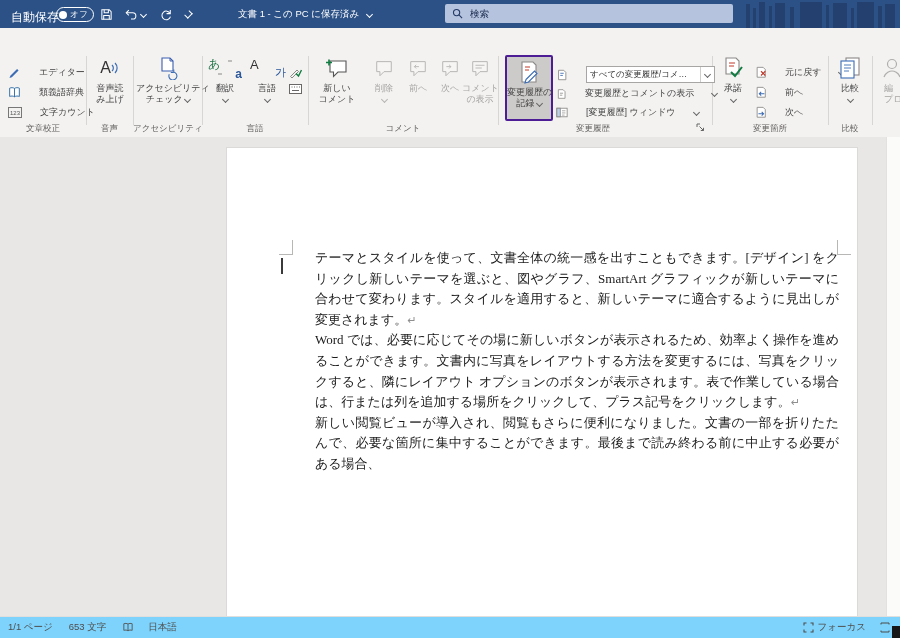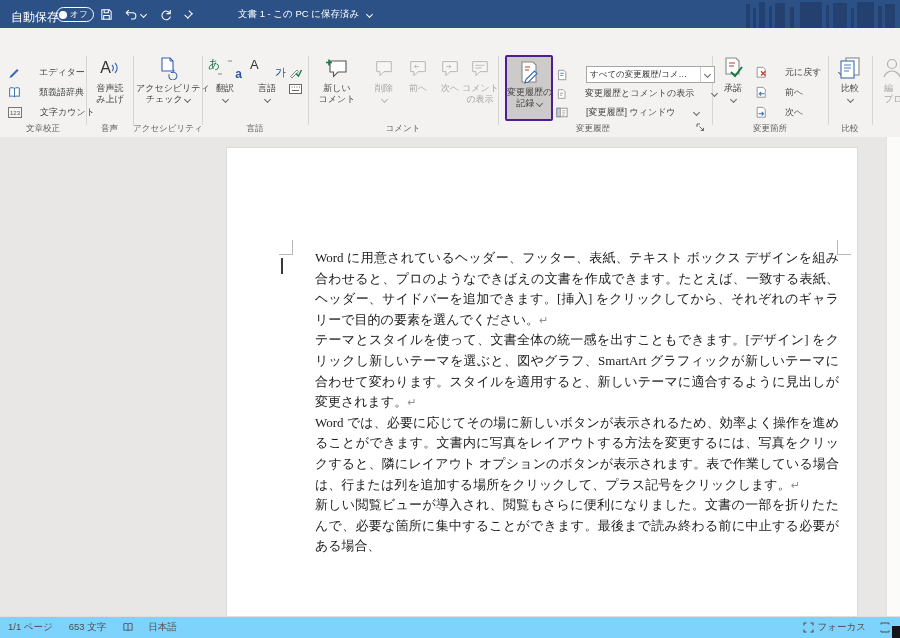--- a/index.html
+++ b/index.html
@@ -95,20 +95,27 @@
           <path d="M13 2.2v4.3H8.7" fill="none" stroke="#fff" stroke-width="1.2"></path>
         </svg>
     </span>
     <span class="tbtn" style="left:186px">
       <i class="chv w topline"></i>
     </span>
     <span class="doc-title">
       <span>文書 1 - この PC に保存済み</span>
       <i class="chv w" style="margin-left:5px"></i>
     </span>
+    <div class="searchbox">
+      <svg width="11" height="11" viewBox="0 0 12 12" style="margin:0 5px 0 7px">
+          <circle cx="5" cy="5" r="3.4" fill="none" stroke="#243a66" stroke-width="1.2"></circle>
+          <path d="M7.6 7.6 11 11" stroke="#243a66" stroke-width="1.2"></path>
+        </svg>
+      <input placeholder="検索" style="">
+    </div>
     <div class="redacted">
       <i style="left:4px;width:4px;top:4px"></i>
         <i style="left:11px;width:3px;top:8px"></i>
       <i style="left:17px;width:6px;top:2px"></i>
         <i style="left:27px;width:3px;top:6px"></i>
       <i style="left:33px;width:10px;top:3px"></i>
         <i style="left:48px;width:4px;top:7px"></i>
       <i style="left:58px;width:22px;top:2px"></i>
         <i style="left:84px;width:3px;top:5px"></i>
       <i style="left:91px;width:14px;top:3px"></i>
@@ -370,21 +377,20 @@
     <div class="page">
 
       <div class="cropmark" style="left:65px;top:92px;width:1px;height:14px"></div>
       <div class="cropmark" style="left:52px;top:106px;width:14px;height:1px"></div>
       <div class="cropmark" style="left:610px;top:92px;width:1px;height:14px"></div>
       <div class="cropmark" style="left:610px;top:106px;width:14px;height:1px"></div>
 
       <div class="changebar"></div>
 
       <div class="doctext">
-        <p><span>Word に用意されているヘッダー、フッター、表紙、テキスト ボックス デザインを組み合わせると、プロのようなできばえの文書を作成できます。たとえば、一致する表紙、ヘッダー、サイドバーを追加できます。[挿入] をクリックしてから、それぞれのギャラリーで目的の要素を選んでください。</span><span class="eol">↵</span></p>
         <p><span>テーマとスタイルを使って、文書全体の統一感を出すこともできます。[デザイン] をクリックし新しいテーマを選ぶと、図やグラフ、SmartArt グラフィックが新しいテーマに合わせて変わります。スタイルを適用すると、新しいテーマに適合するように見出しが変更されます。</span><span class="eol">↵</span></p>
         <p><span>Word では、必要に応じてその場に新しいボタンが表示されるため、効率よく操作を進めることができます。文書内に写真をレイアウトする方法を変更するには、写真をクリックすると、隣にレイアウト オプションのボタンが表示されます。表で作業している場合は、行または列を追加する場所をクリックして、プラス記号をクリックします。</span><span class="eol">↵</span></p>
         <p><span>新しい閲覧ビューが導入され、閲覧もさらに便利になりました。文書の一部を折りたたんで、必要な箇所に集中することができます。最後まで読み終わる前に中止する必要がある場合、</span></p>
       </div>
     </div>
     <div class="vscroll"></div>
   </section>
 
   <footer class="statusbar">
     <span class="sb-item" style="margin-left:8px">1/1 ページ</span>

